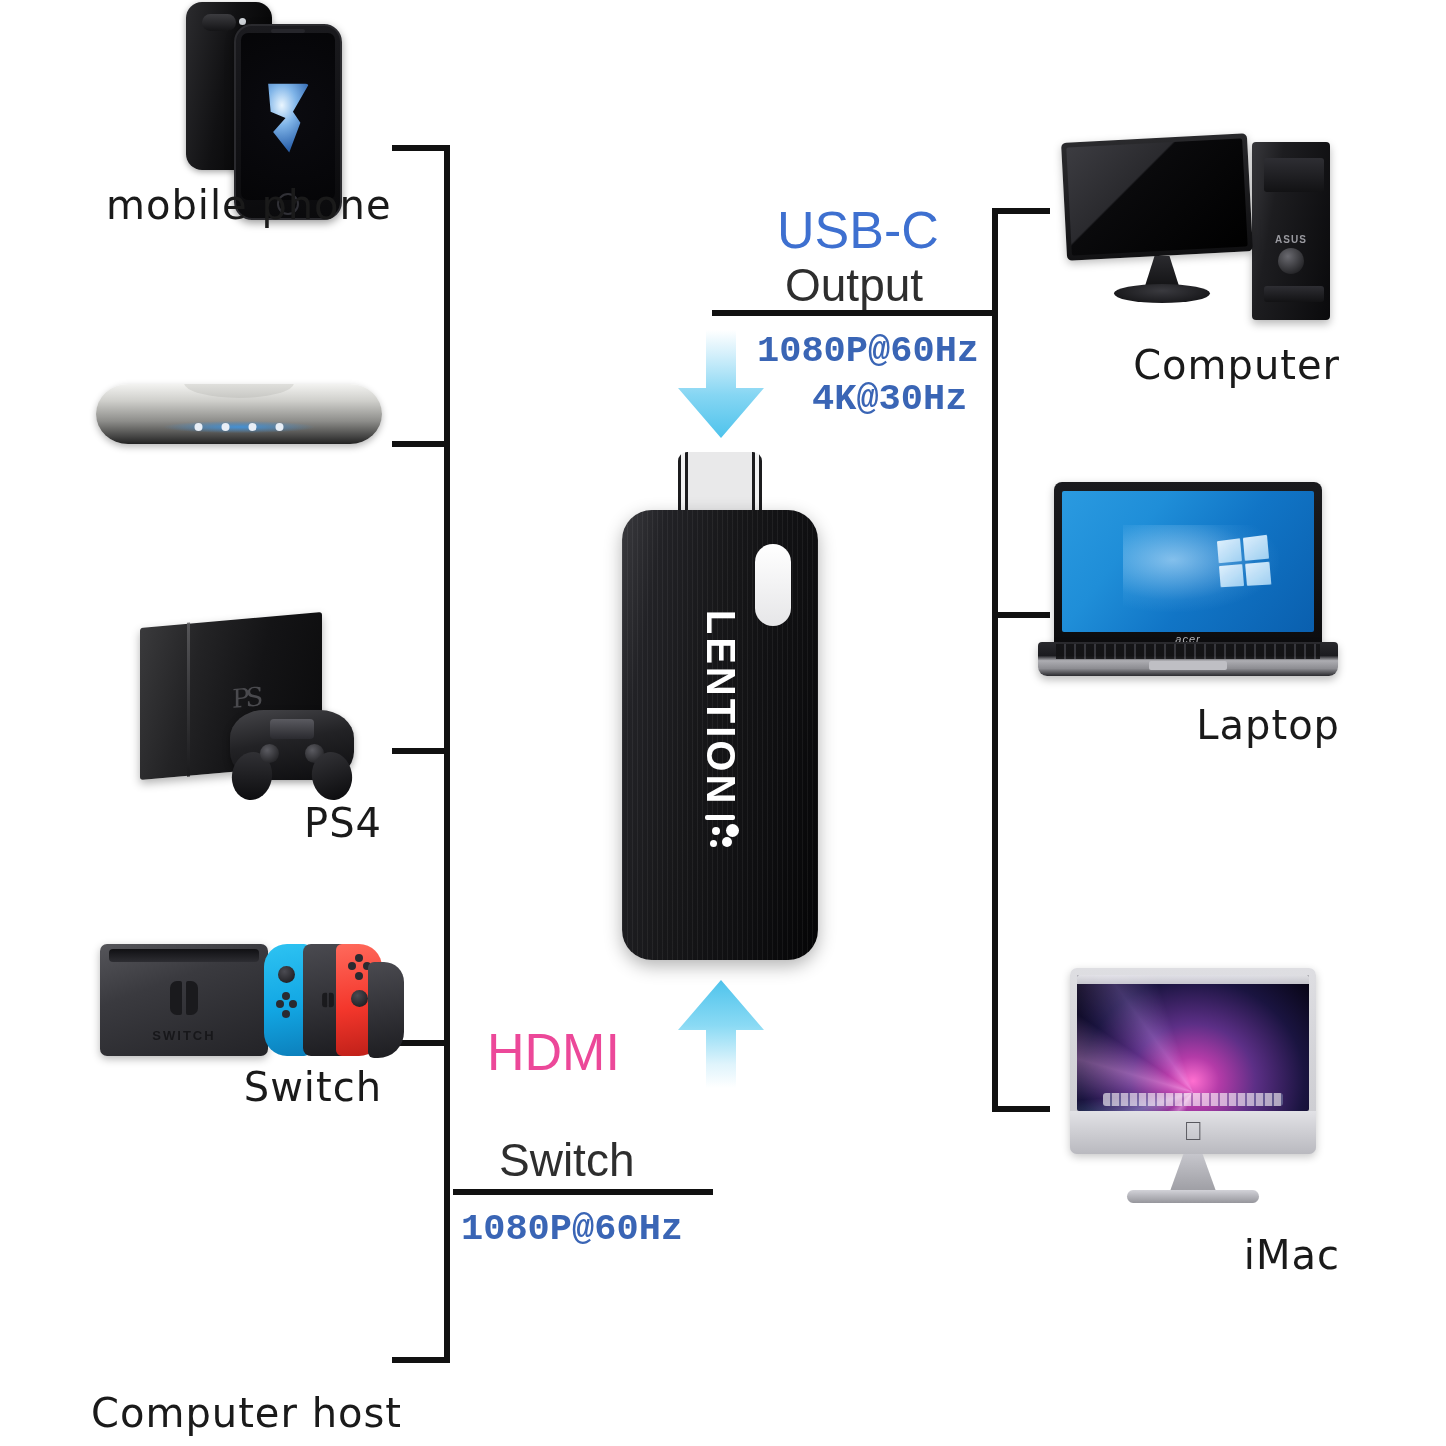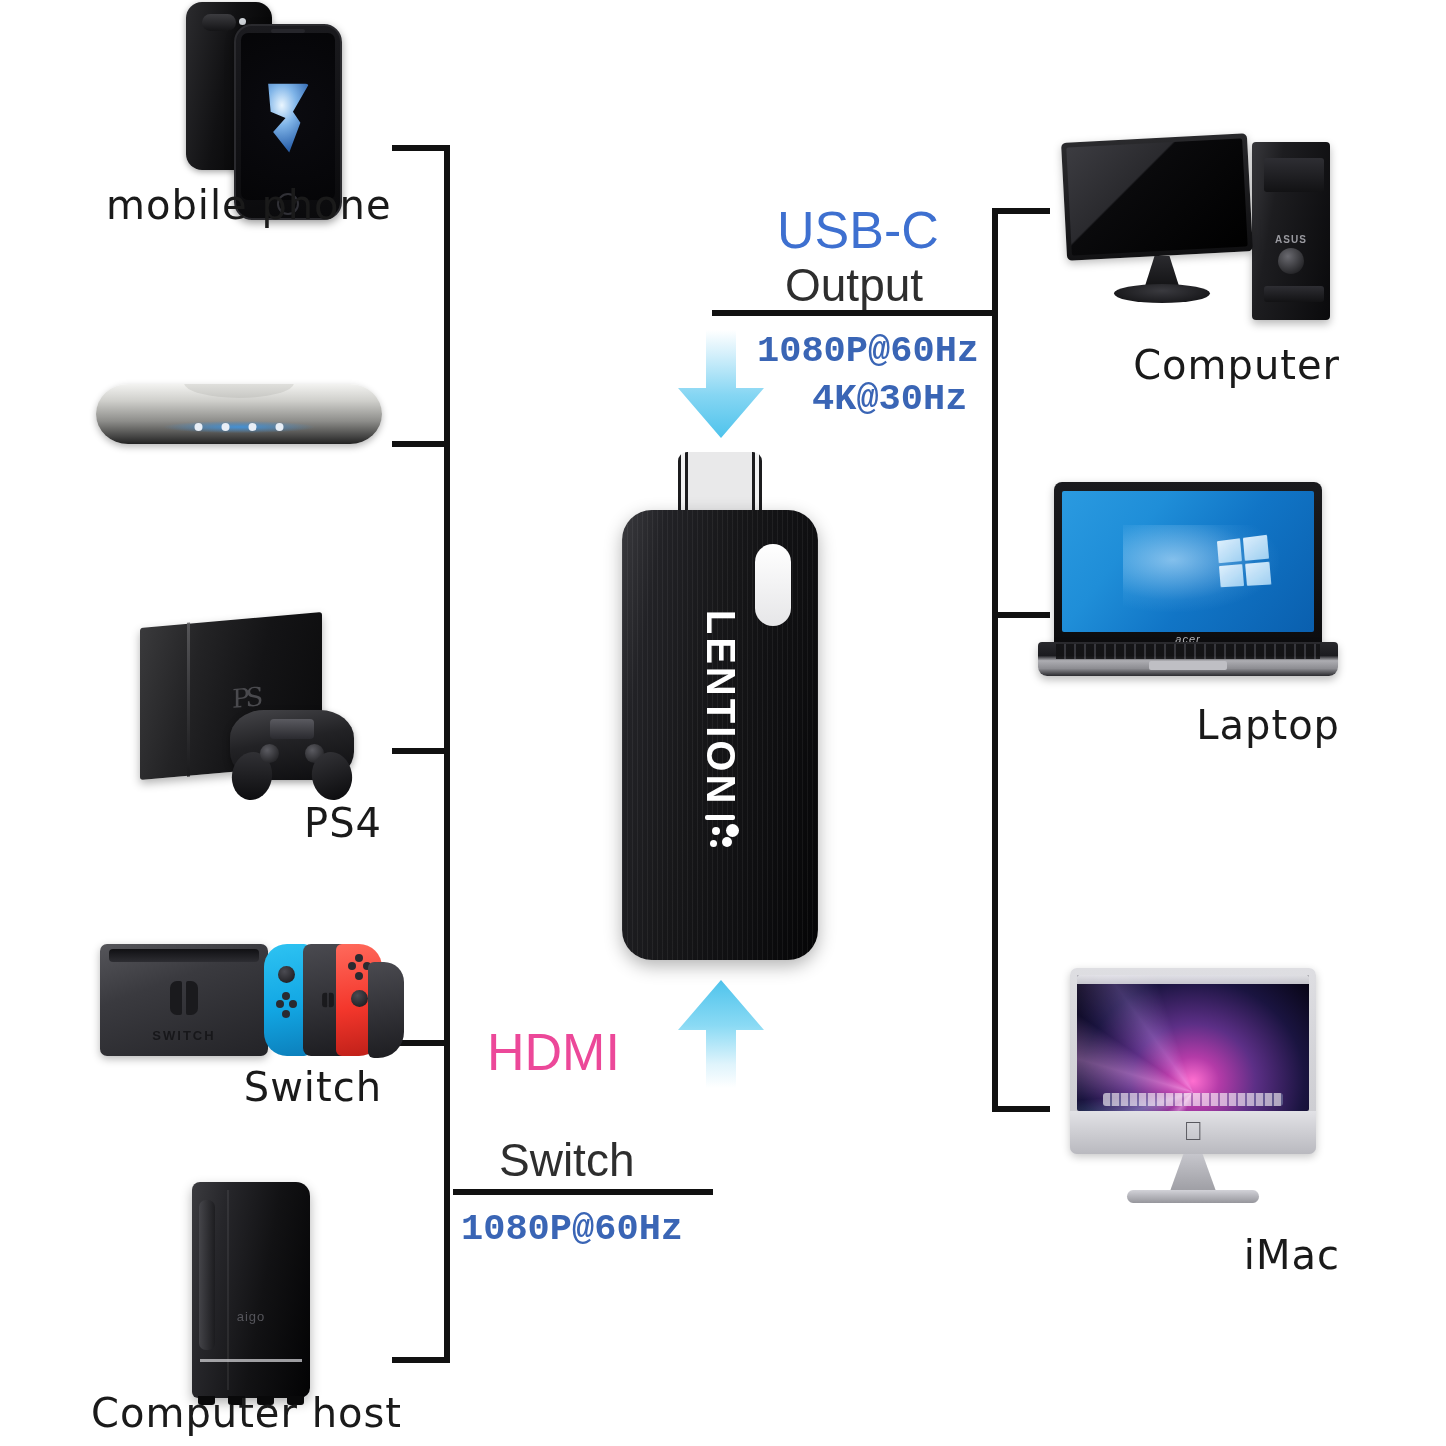--- a/index.html
+++ b/index.html
@@ -369,32 +369,20 @@
       <div class="jc-stick" style="left:15px;top:46px;"></div>
       <div class="jc-btn" style="left:12px;top:18px;"></div>
       <div class="jc-btn" style="left:27px;top:18px;"></div>
       <div class="jc-btn" style="left:19px;top:10px;"></div>
       <div class="jc-btn" style="left:19px;top:28px;"></div>
     </div>
     <div class="jc-grip" style="left:268px;top:22px;width:36px;height:96px;border-radius:6px 20px 26px 6px;"></div>
   </div>
   <div class="dev-label" style="left:106px;top:1064px;width:276px;">Switch</div>
 
-  <div class="tower" style="left:192px;top:1182px;">
-    <div class="tower-edge"></div>
-    <div class="tower-seam"></div>
-    <div class="tower-badge">aigo</div>
-    <div class="tower-strip"></div>
-    <div class="tower-feet">
-        <i></i>
-        <i></i>
-        <i></i>
-        <i></i>
-      </div>
-  </div>
   <div class="dev-label" style="left:86px;top:1390px;width:316px;">Computer host</div>
 
   <div class="art" style="left:1050px;top:134px;width:300px;height:192px;">
     <div class="dtower" style="left:202px;top:8px;">
       <div class="dtower-p" style="top:16px;"></div>
       <div class="dtower-badge" style="top:92px;">ASUS</div>
       <div class="dtower-dial" style="top:106px;"></div>
       <div class="dtower-p" style="top:144px;height:16px;"></div>
     </div>
     <div class="mon" style="left:14px;top:4px;">

